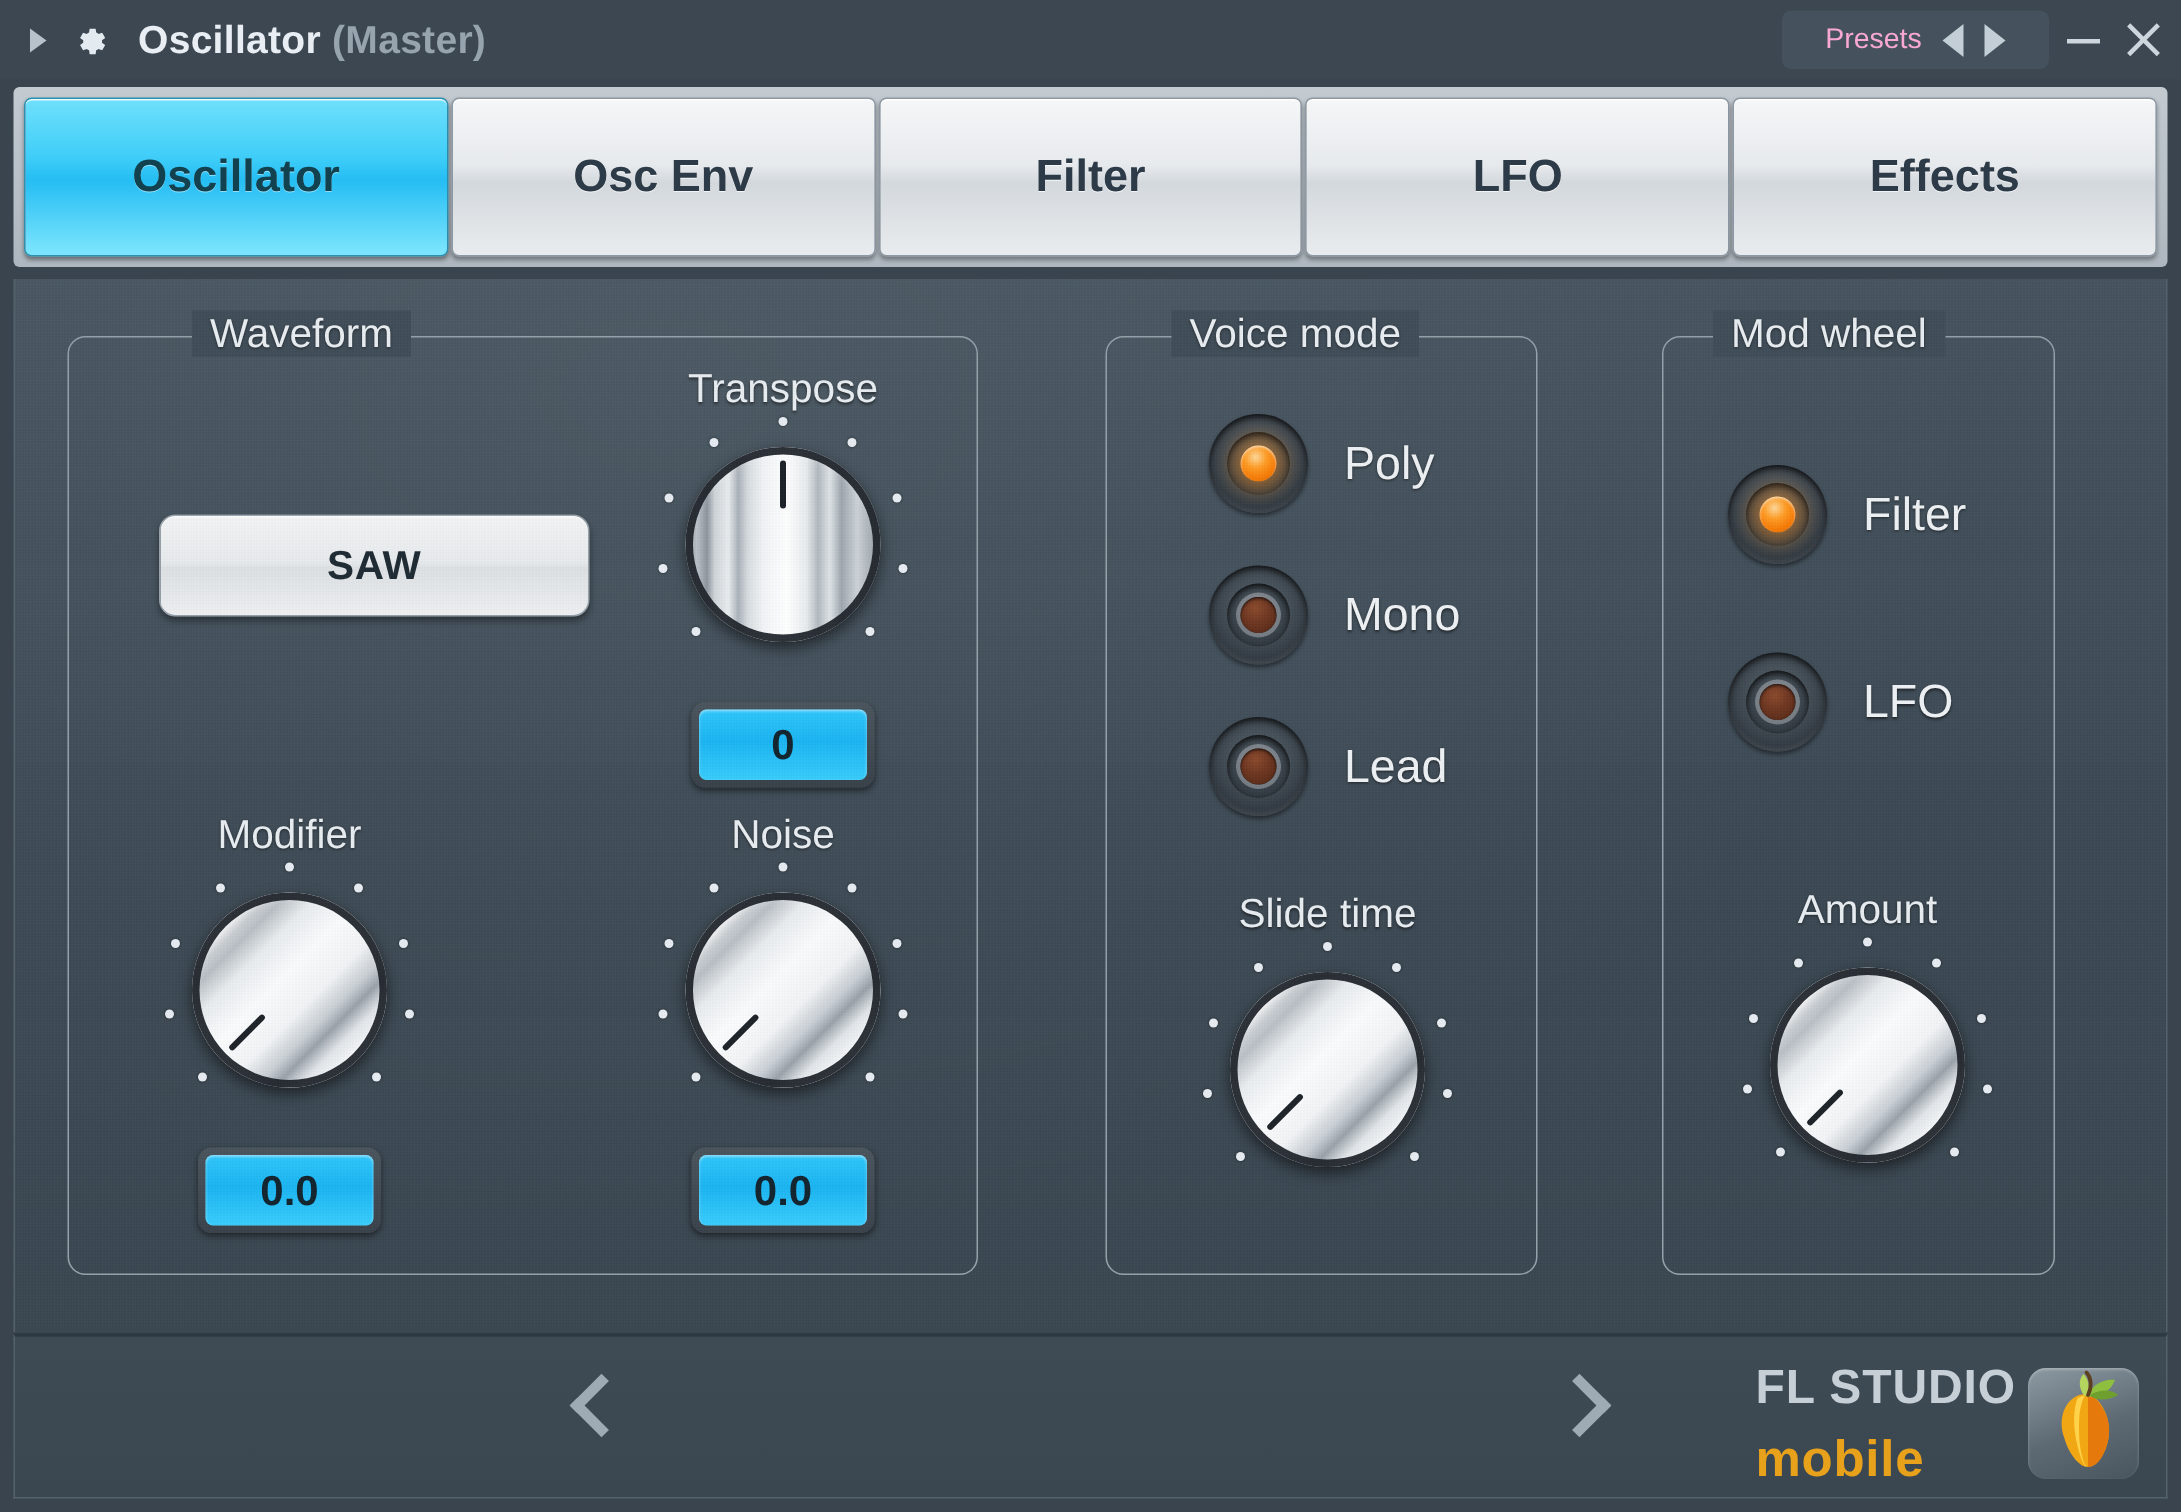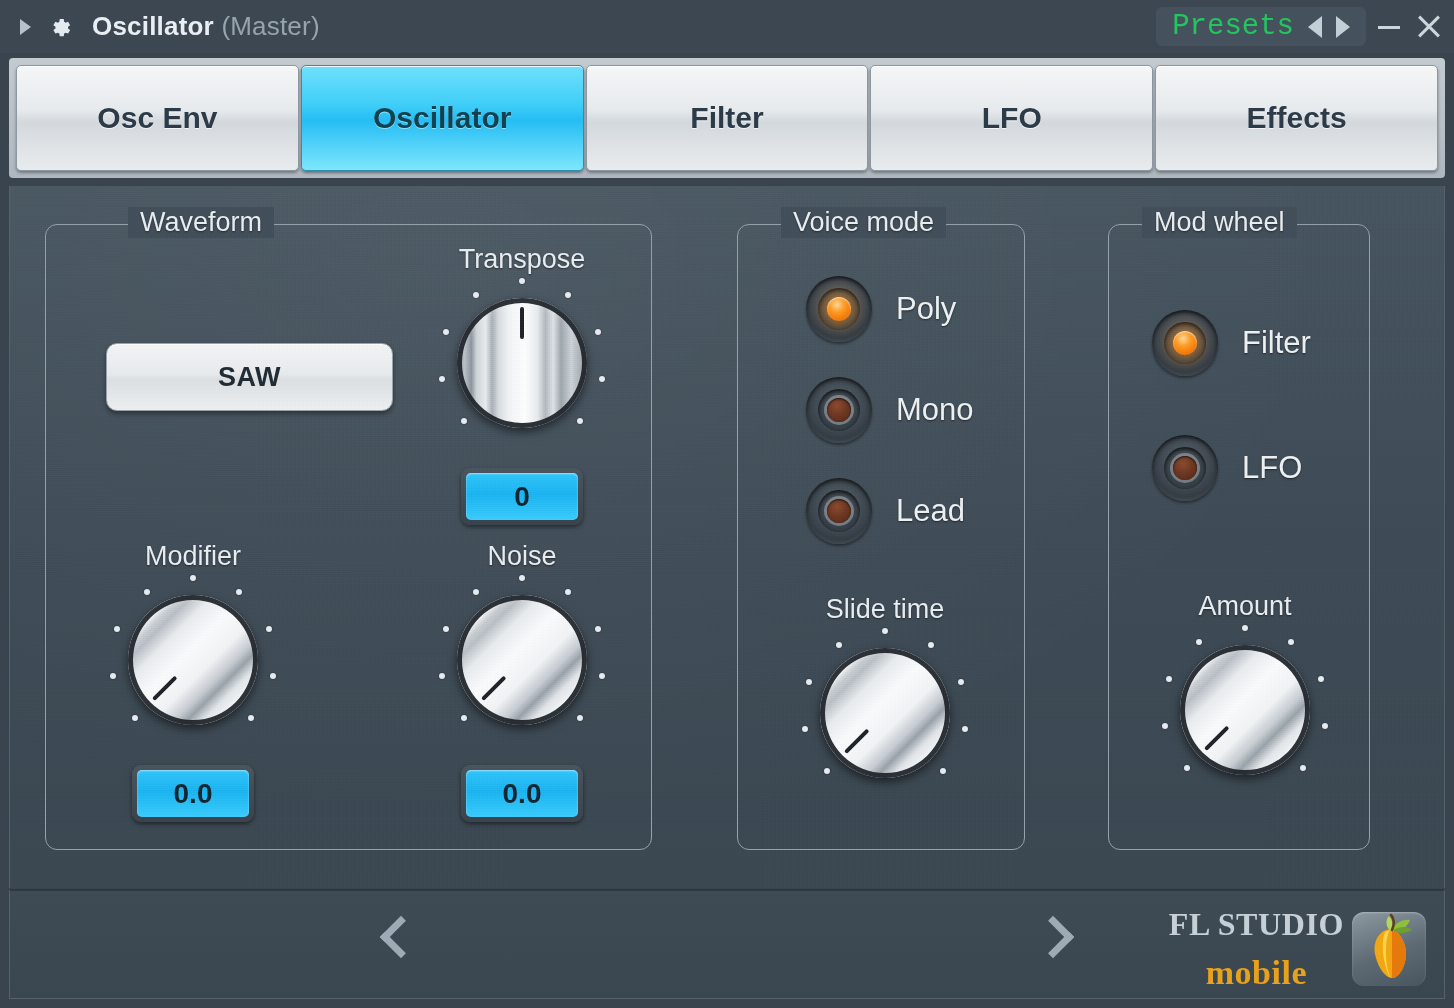--- a/index.html
+++ b/index.html
@@ -32,31 +32,31 @@
   }
   #gear {
     margin-left:17px; width:30px; height:30px; position:relative;
     flex:0 0 auto;
   }
   #title-text {
     margin-left:14px;
     font-size:26px; color:#e8eef3; font-weight:600;
     letter-spacing:.2px; white-space:nowrap;
   }
-  #title-sub { color:#97a4ae; font-weight:400; }
+  #title-sub { color:#97a4ae; font-weight:700; }
 
   #presets-box {
     position:absolute; right:88px; top:7px;
     height:39px; min-width:178px;
     background:#45525d; border-radius:6px;
     display:flex; align-items:center; justify-content:center; gap:14px;
     padding:0 16px;
     cursor:pointer;
   }
-  #presets-label { font-size:29px; color:#22c55e;font-family:Liberation Mono, monospace; }
+  #presets-label { font-size:19px; color:#f9a8d4; }
   .pt { width:0;height:0;cursor:pointer; }
   .pt.left  { border-top:11px solid transparent; border-bottom:11px solid transparent; border-right:14px solid #c4ced6; }
   .pt.right { border-top:11px solid transparent; border-bottom:11px solid transparent; border-left:14px solid #c4ced6; }
 
   #btn-min, #btn-close {
     position:absolute; top:10px; width:34px; height:34px; cursor:pointer;
   }
   #btn-min { right:48px; }
   #btn-close { right:8px; }
   #btn-min::before {
@@ -127,21 +127,21 @@
     position:absolute; top:22px; width:60px; height:62px; cursor:pointer;
   }
   #nav-prev { left:362px; }
   #nav-next { left:1022px; }
   .chev { position:absolute; left:14px; top:9px; width:30px; height:30px;
           border-left:7px solid #9eabb5; border-bottom:7px solid #9eabb5; }
   #nav-prev .chev { transform:rotate(45deg); }
   #nav-next .chev { transform:rotate(-135deg); left:6px; }
 
   #fl-logo { position:absolute; right:18px; top:17px; display:flex; align-items:center; }
-  #fl-words { text-align:center; line-height:1;font-family:Liberation Serif, serif; }
+  #fl-words { text-align:left; line-height:1; }
   #fl-top { font-size:32px; font-weight:700; color:#c6cfd6; letter-spacing:.6px; }
   #fl-bot { font-size:34px; font-weight:700; color:#e3a game; }
   #fl-bot { color:#e8a11b; letter-spacing:.5px; margin-top:16px;}
   #fl-mark {
     width:74px; height:74px; margin-left:8px; border-radius:12px;
     background:linear-gradient(160deg,#8e9aa2,#5d6a74 55%,#49555e);
     position:relative; overflow:hidden;
     box-shadow:inset 0 1px 2px rgba(255,255,255,.3);
   }
 
@@ -308,22 +308,22 @@
       <span id="presets-label">Presets</span>
       <span class="pt left"></span>
       <span class="pt right"></span>
     </div>
 
     <div id="btn-min"></div>
     <div id="btn-close"></div>
   </div>
 
   <div id="tabstrip">
+    <div class="tab active">Oscillator</div>
     <div class="tab">Osc Env</div>
-    <div class="tab active">Oscillator</div>
     <div class="tab">Filter</div>
     <div class="tab">LFO</div>
     <div class="tab">Effects</div>
   </div>
 
   <div id="panel">
 
     <div class="group" style="left:35px; top:38px; width:607px; height:626px;">
       <div class="group-legend" style="left:82px;">Waveform</div>
     </div>

